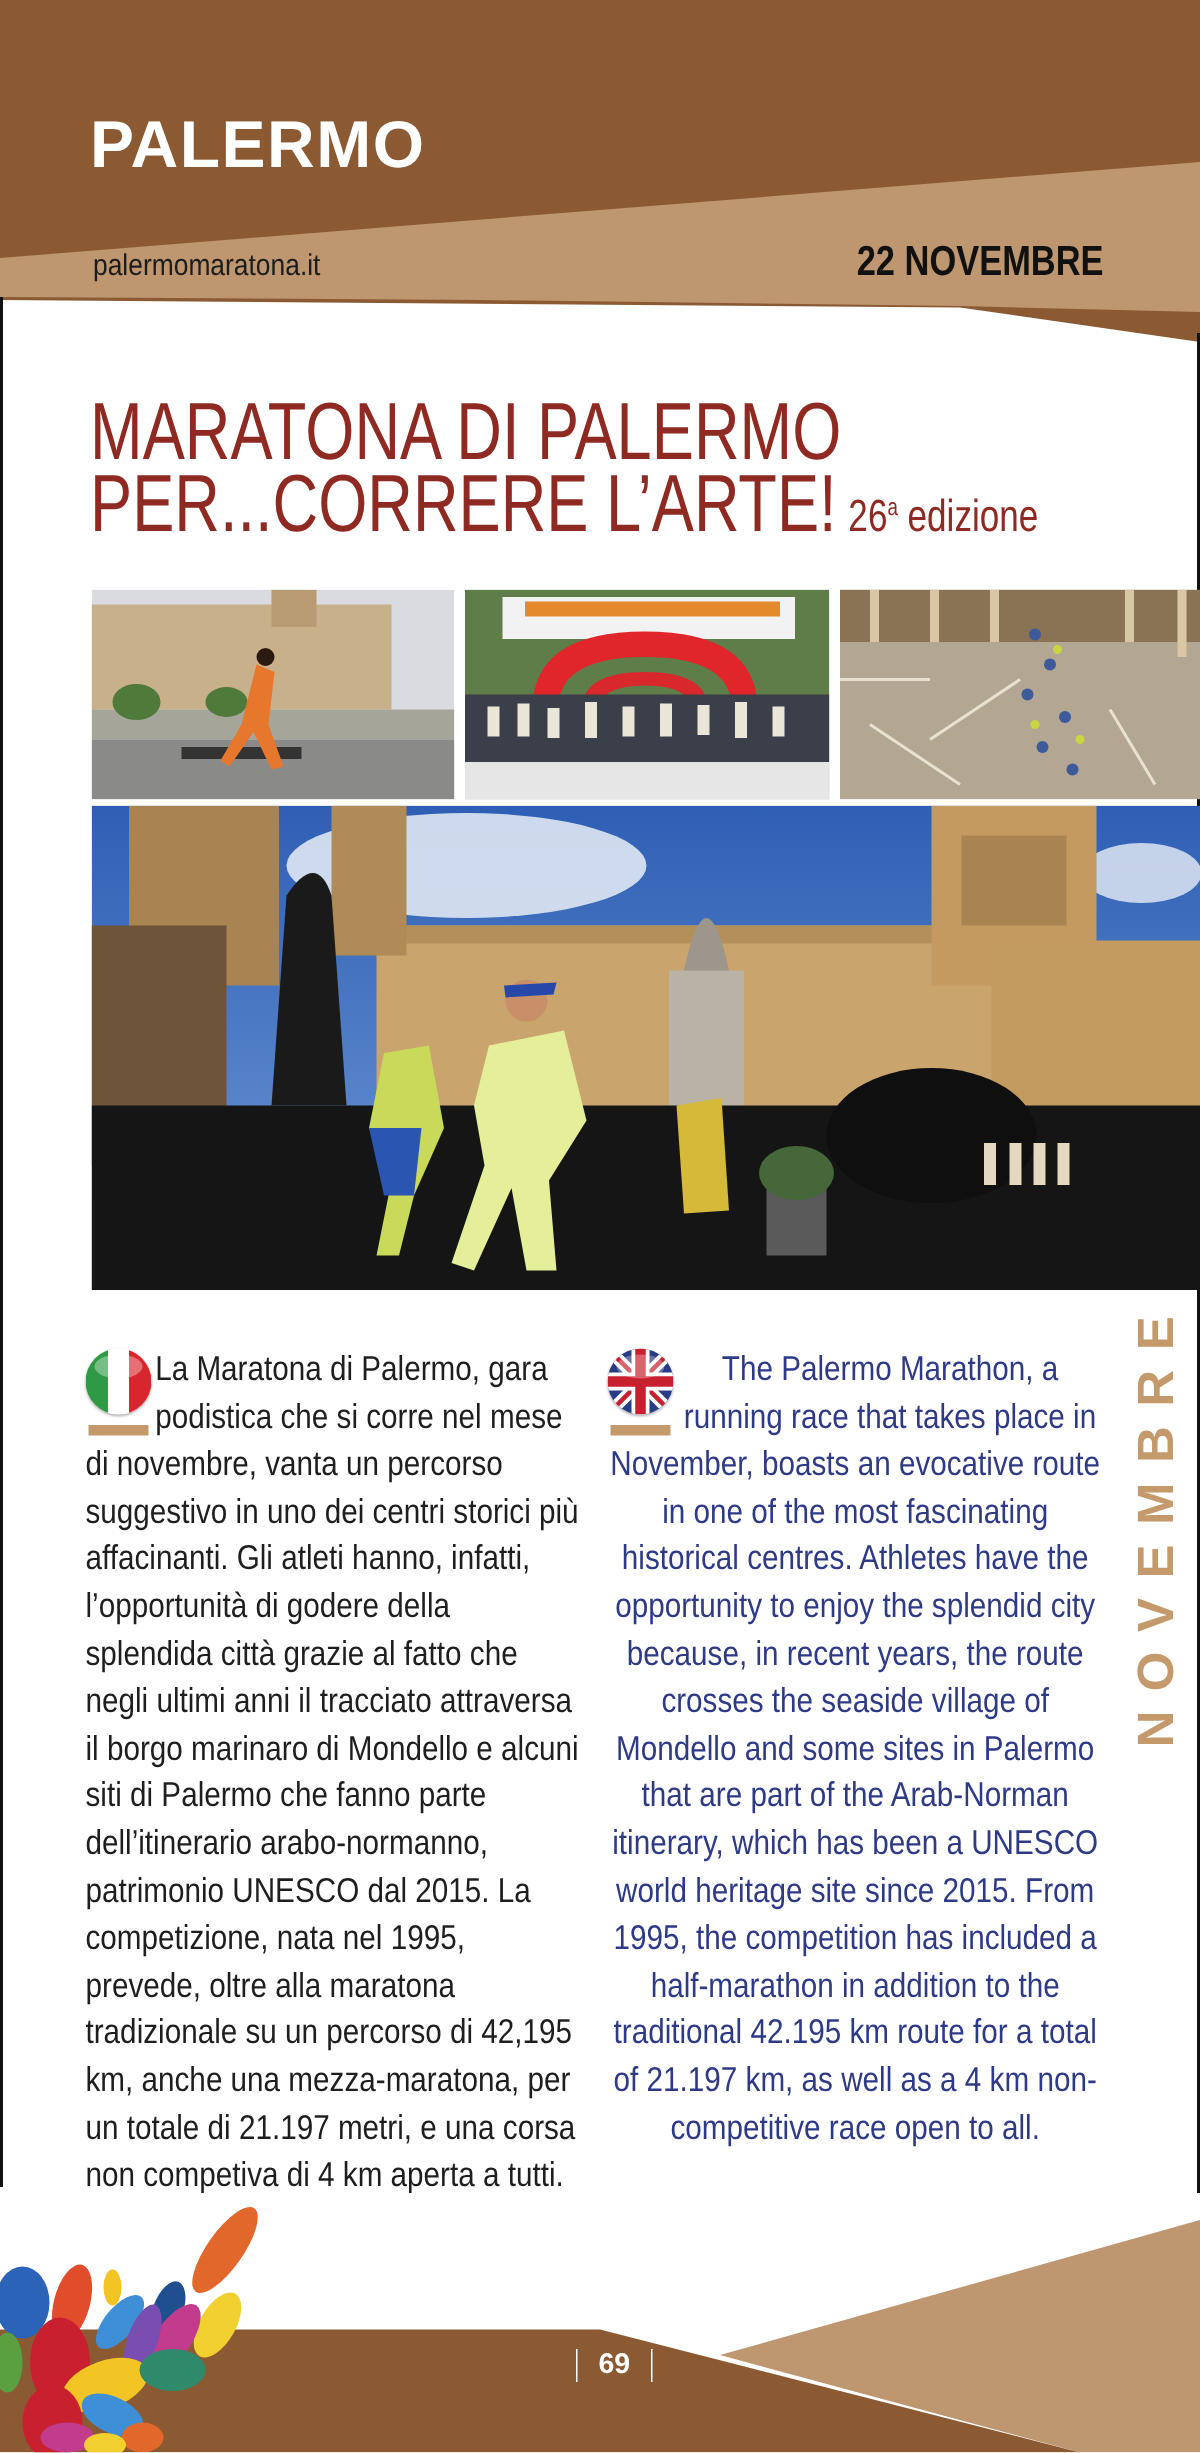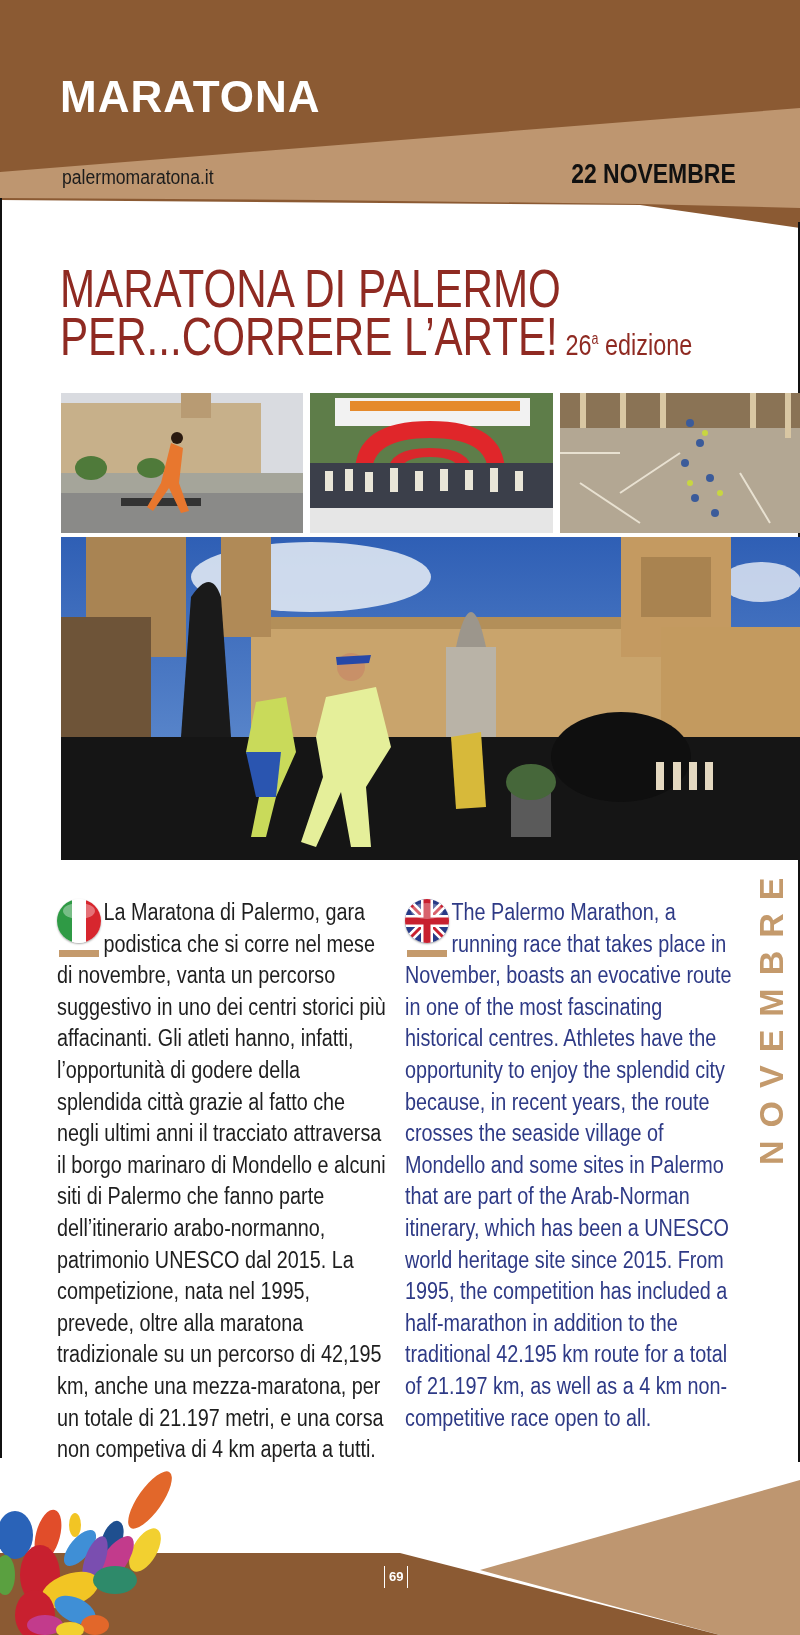--- a/index.html
+++ b/index.html
@@ -23,39 +23,39 @@
   .photo { position: absolute; overflow: hidden; }
   .photo svg { display: block; width: 100%; height: 100%; }
   .p1 { left: 61px; top: 393px; width: 242px; height: 140px; }
   .p2 { left: 310px; top: 393px; width: 243px; height: 140px; }
   .p3 { left: 560px; top: 393px; width: 240px; height: 140px; }
   .p-main { left: 61px; top: 537px; width: 739px; height: 323px; }
 
   .col { position: absolute; top: 897px; width: 330px; font-family: "Liberation Sans", sans-serif; font-size: 23px; line-height: 31.6px; }
   .col p { margin: 0; transform: scaleX(0.86); transform-origin: left top; width: 384px; }
   .col-it { left: 57px; color: #1e1e1e; }
-  .col-en { left: 405px; color: #2e3a86; }
+  .col-en { left: 405px; color: #2e3a86; text-align: center; }
   .flag { float: left; width: 46px; height: 50px; margin-right: 8px; margin-top: 2px; position: relative; }
   .flag .disc { width: 44px; height: 44px; border-radius: 50%; overflow: hidden; position: relative; box-shadow: 0 1px 2px rgba(0,0,0,0.35); }
   .flag .bar { position: absolute; left: 2px; bottom: -8px; width: 40px; height: 7px; background: #c49a6c; }
 
   .month-vertical { position: absolute; left: 752px; top: 1165px; transform: rotate(-90deg); transform-origin: left top; color: #c49a6c; font-family: "Liberation Sans", sans-serif; font-weight: 700; font-size: 34px; letter-spacing: 13px; white-space: nowrap; }
 
-  .page-number { position: absolute; left: 384px; top: 1566px; color: #ffffff; font-family: "Liberation Sans", sans-serif; font-size: 13px; font-weight: 700; border-left: 1.5px solid #fff; border-right: 1.5px solid #fff; padding: 0 4px; line-height: 22px; text-align: center; }
+  .page-number { position: absolute; left: 384px; top: 1566px; color: #ffffff; font-family: "Liberation Sans", sans-serif; font-size: 19px; font-weight: 700; border-left: 1.5px solid #fff; border-right: 1.5px solid #fff; padding: 0 14px; line-height: 22px; text-align: center; }
 </style>
 </head>
 <body>
 
 <div class="page">
 
   <svg class="header-svg" width="800" height="230" viewBox="0 0 800 230">
     <polygon points="0,0 800,0 800,228 640,205 0,200" fill="#8B5A33"></polygon>
     <polygon points="0,172 800,108 800,208 640,204 320,200 0,198" fill="#BE9670"></polygon>
   </svg>
-  <h1 class="city">MARATONA</h1>
+  <h1 class="city">PALERMO</h1>
   <div class="website">palermomaratona.it</div>
   <div class="date">22 NOVEMBRE</div>
 
   <div class="border-left"></div>
   <div class="border-right"></div>
 
   <h2 class="title">
     <span class="title-line">MARATONA DI PALERMO</span>
     <span class="title-line"><span>PER...CORRERE L’ARTE!</span><span class="edition"><span>26</span><sup>a</sup><span> edizione</span></span></span>
   </h2>

